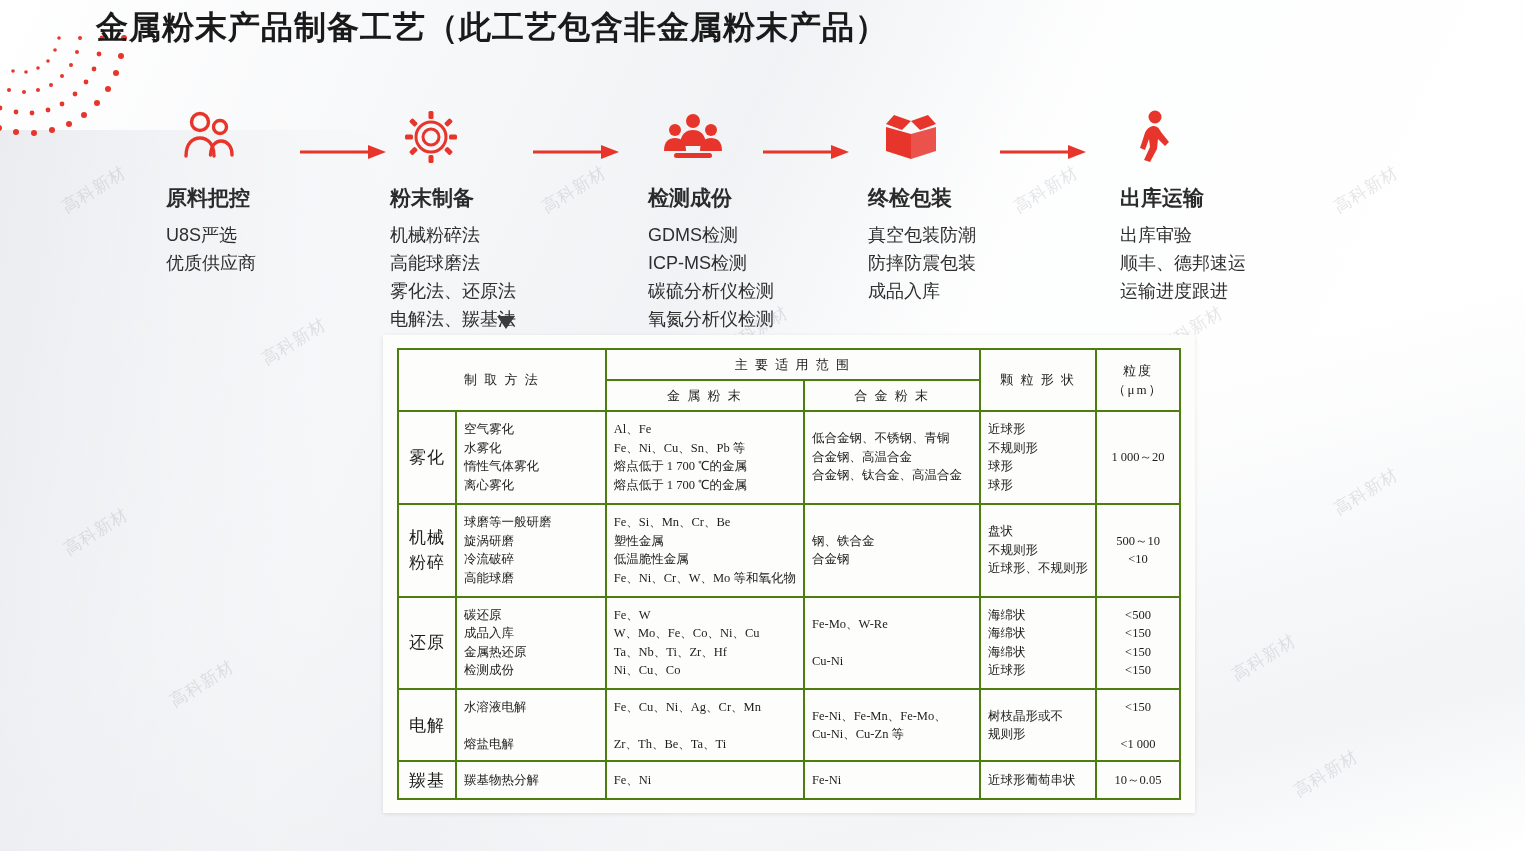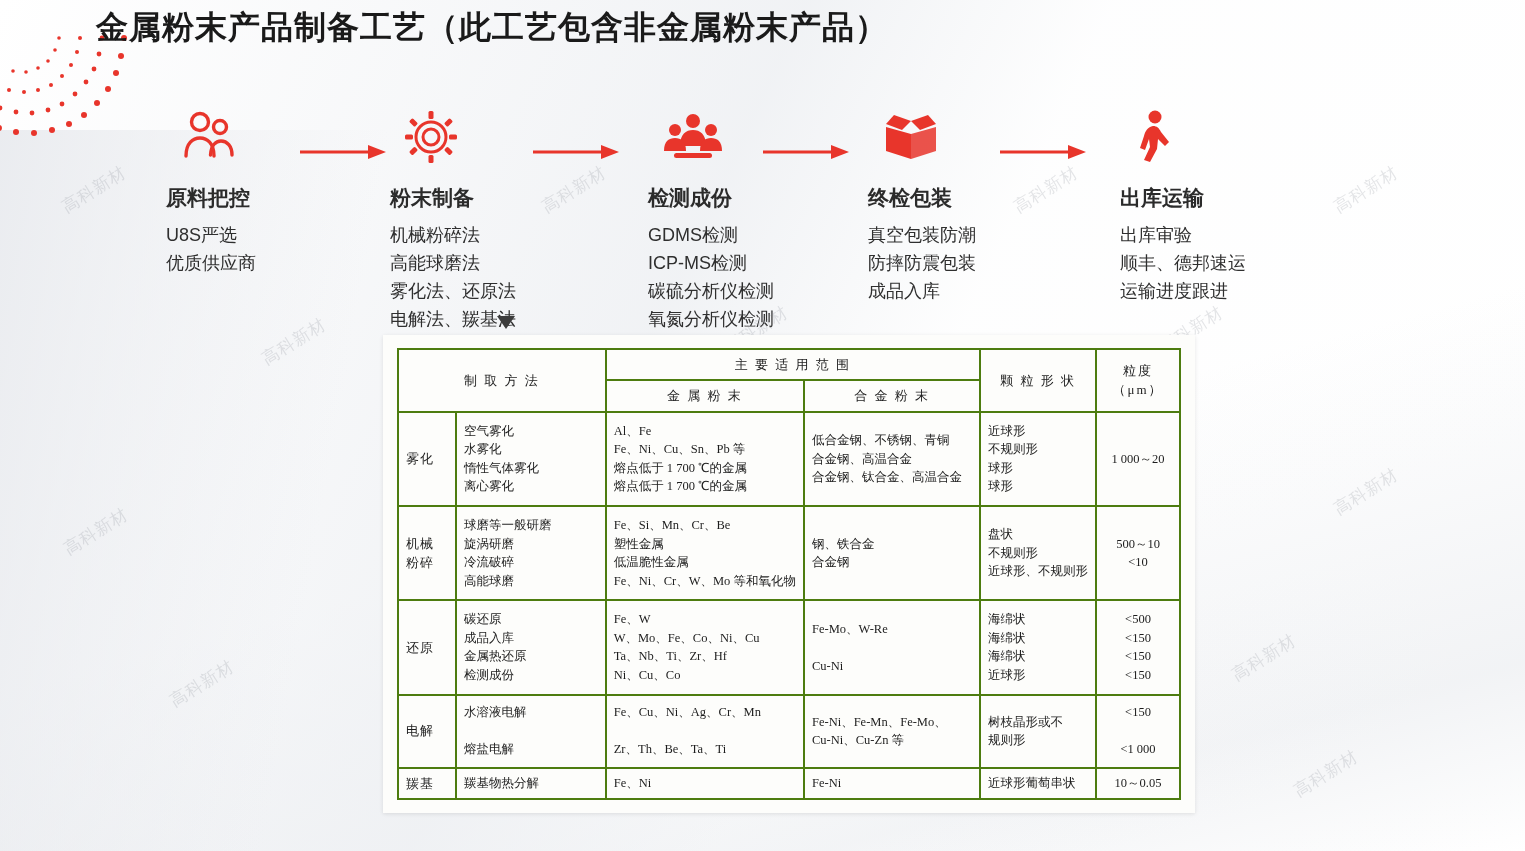--- a/index.html
+++ b/index.html
@@ -123,22 +123,22 @@
     padding: 3px 7px;
     vertical-align: middle;
     line-height: 1.48;
   }
   table.spec .hdr {
     text-align: center;
     font-size: 13px;
     letter-spacing: 2px;
   }
   table.spec .rowhdr {
-    text-align: left;
-    font-size: 13px;
+    text-align: center;
+    font-size: 17px;
     letter-spacing: 1px;
     width: 58px;
   }
   .cell-lines div { white-space: nowrap; }
   .tbl-left { width: 128px; }
   .tbl-metal { width: 196px; margin-top: 27px; }
   .tbl-alloy { width: 176px; }
   .tbl-shape { width: 112px; }
   .tbl-size { width: 84px; text-align: center; margin-top: 40px; }
   .center { text-align: center; margin-top: 16px; }

